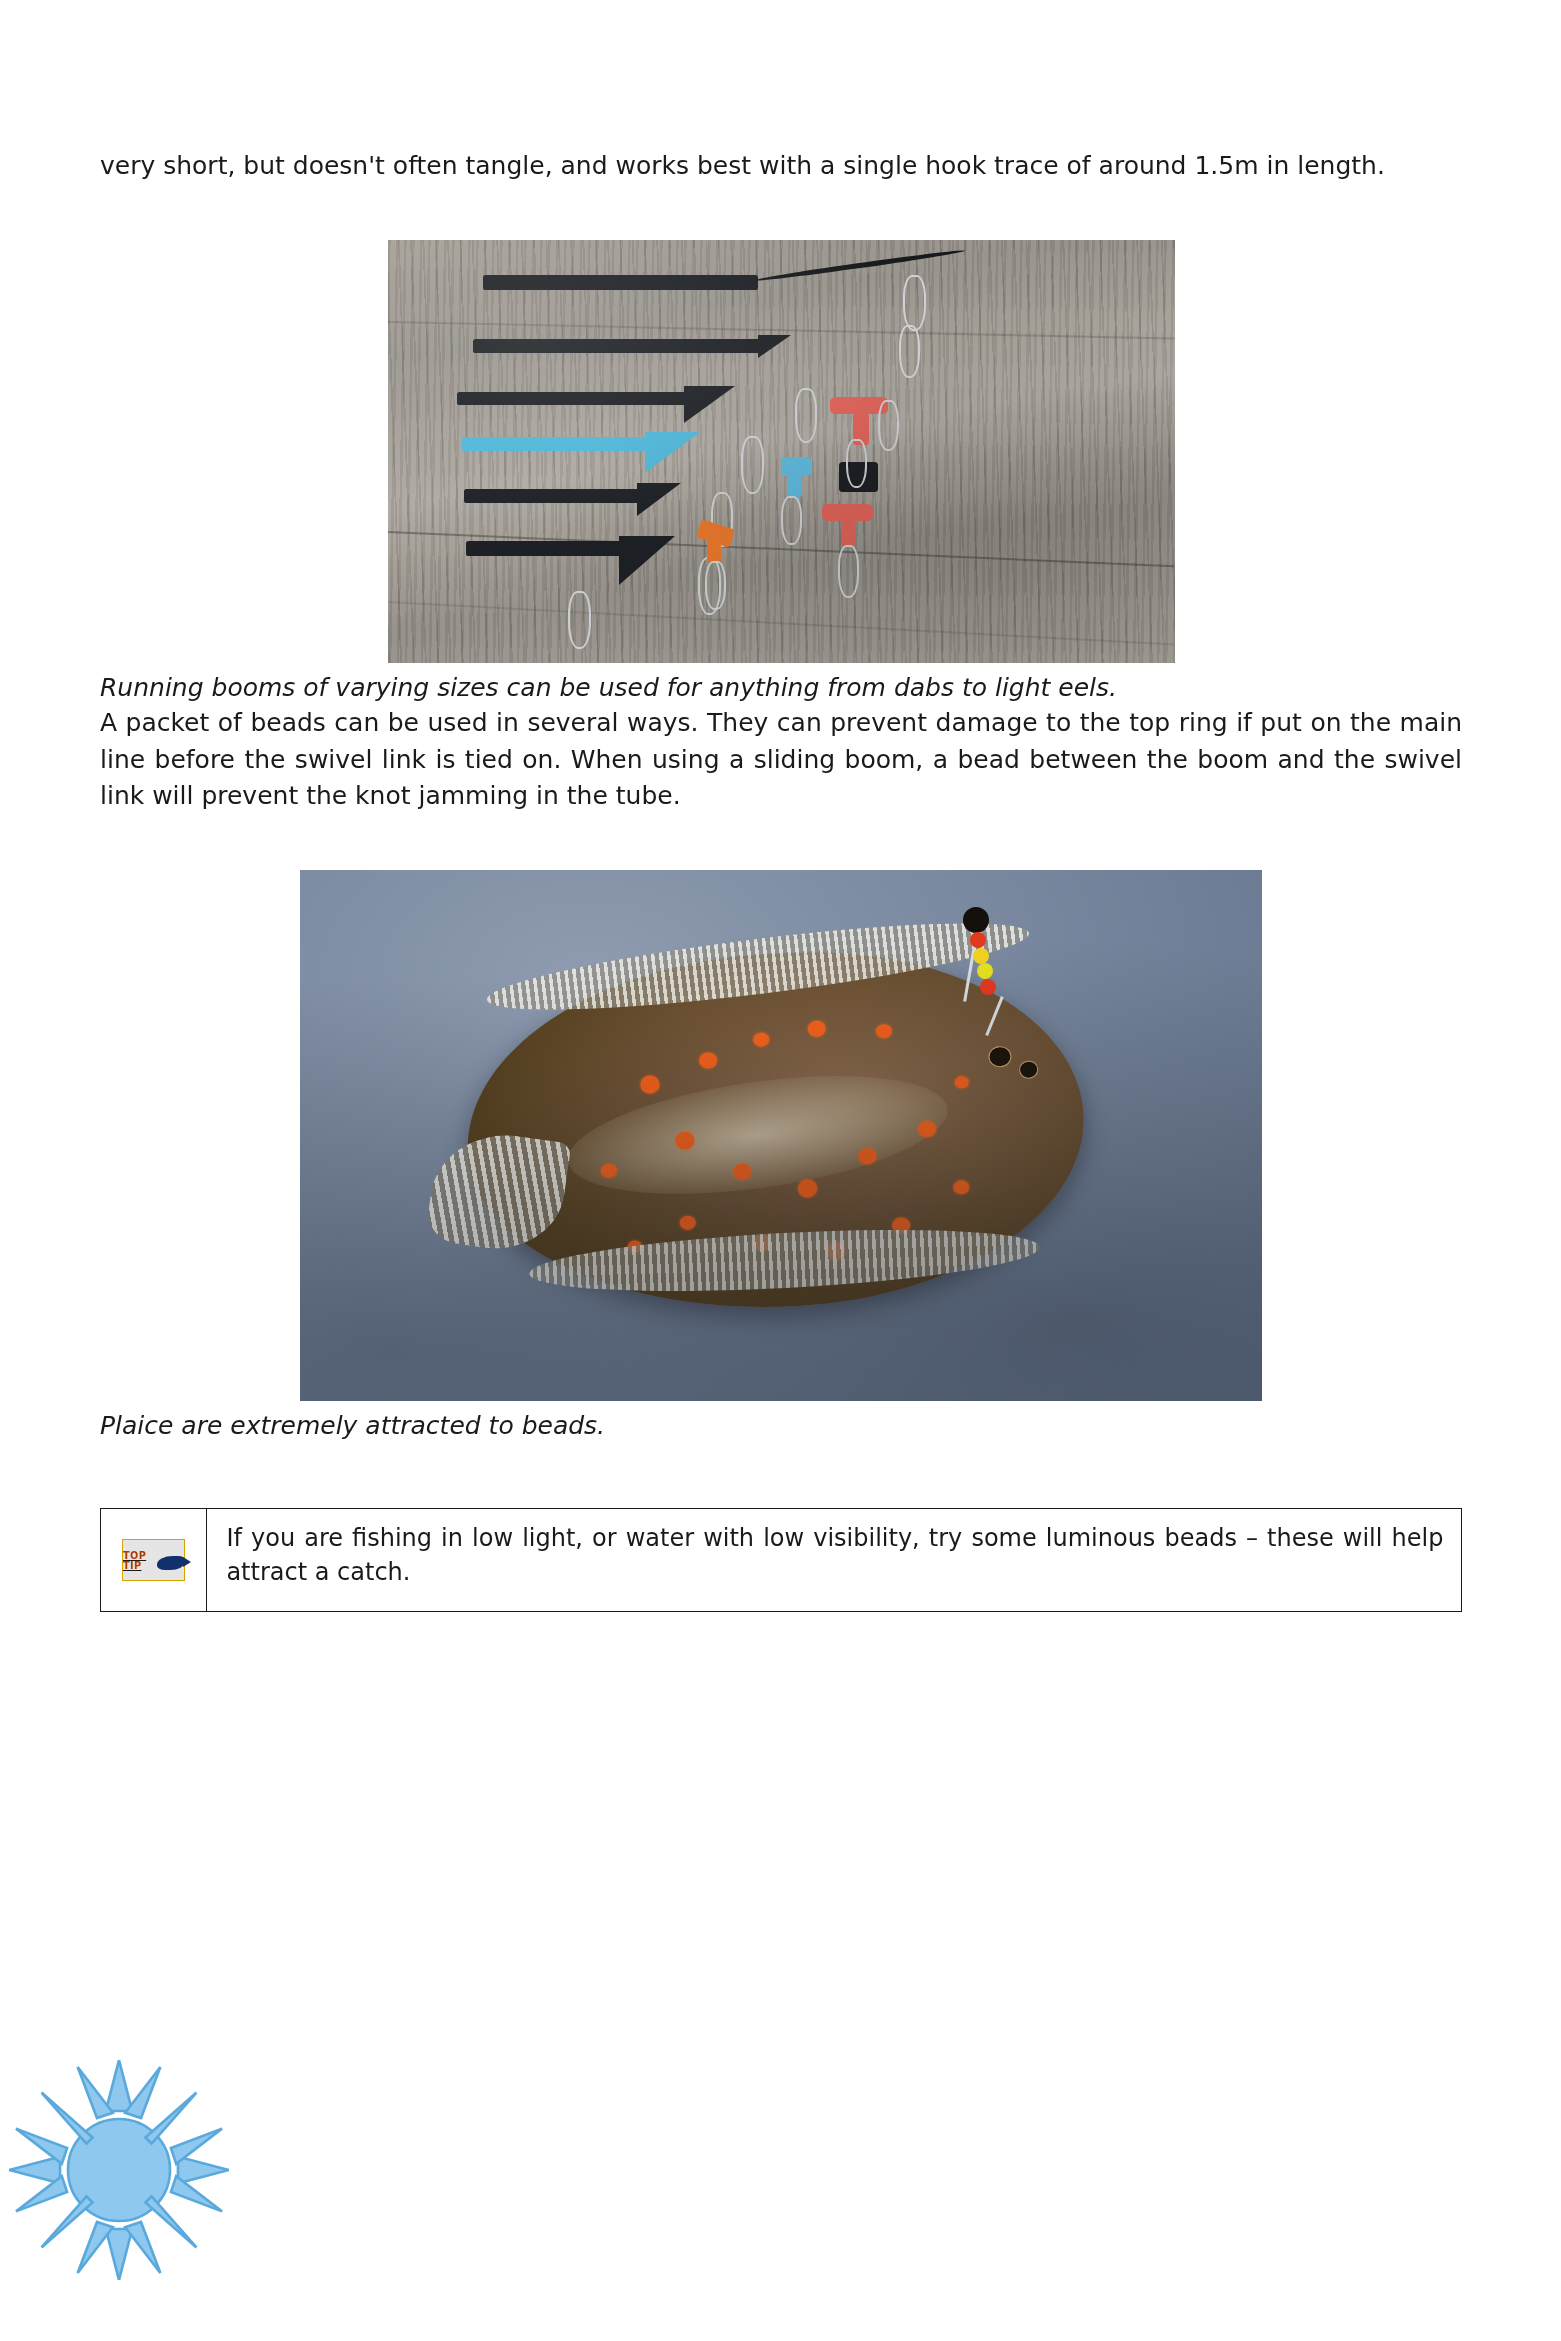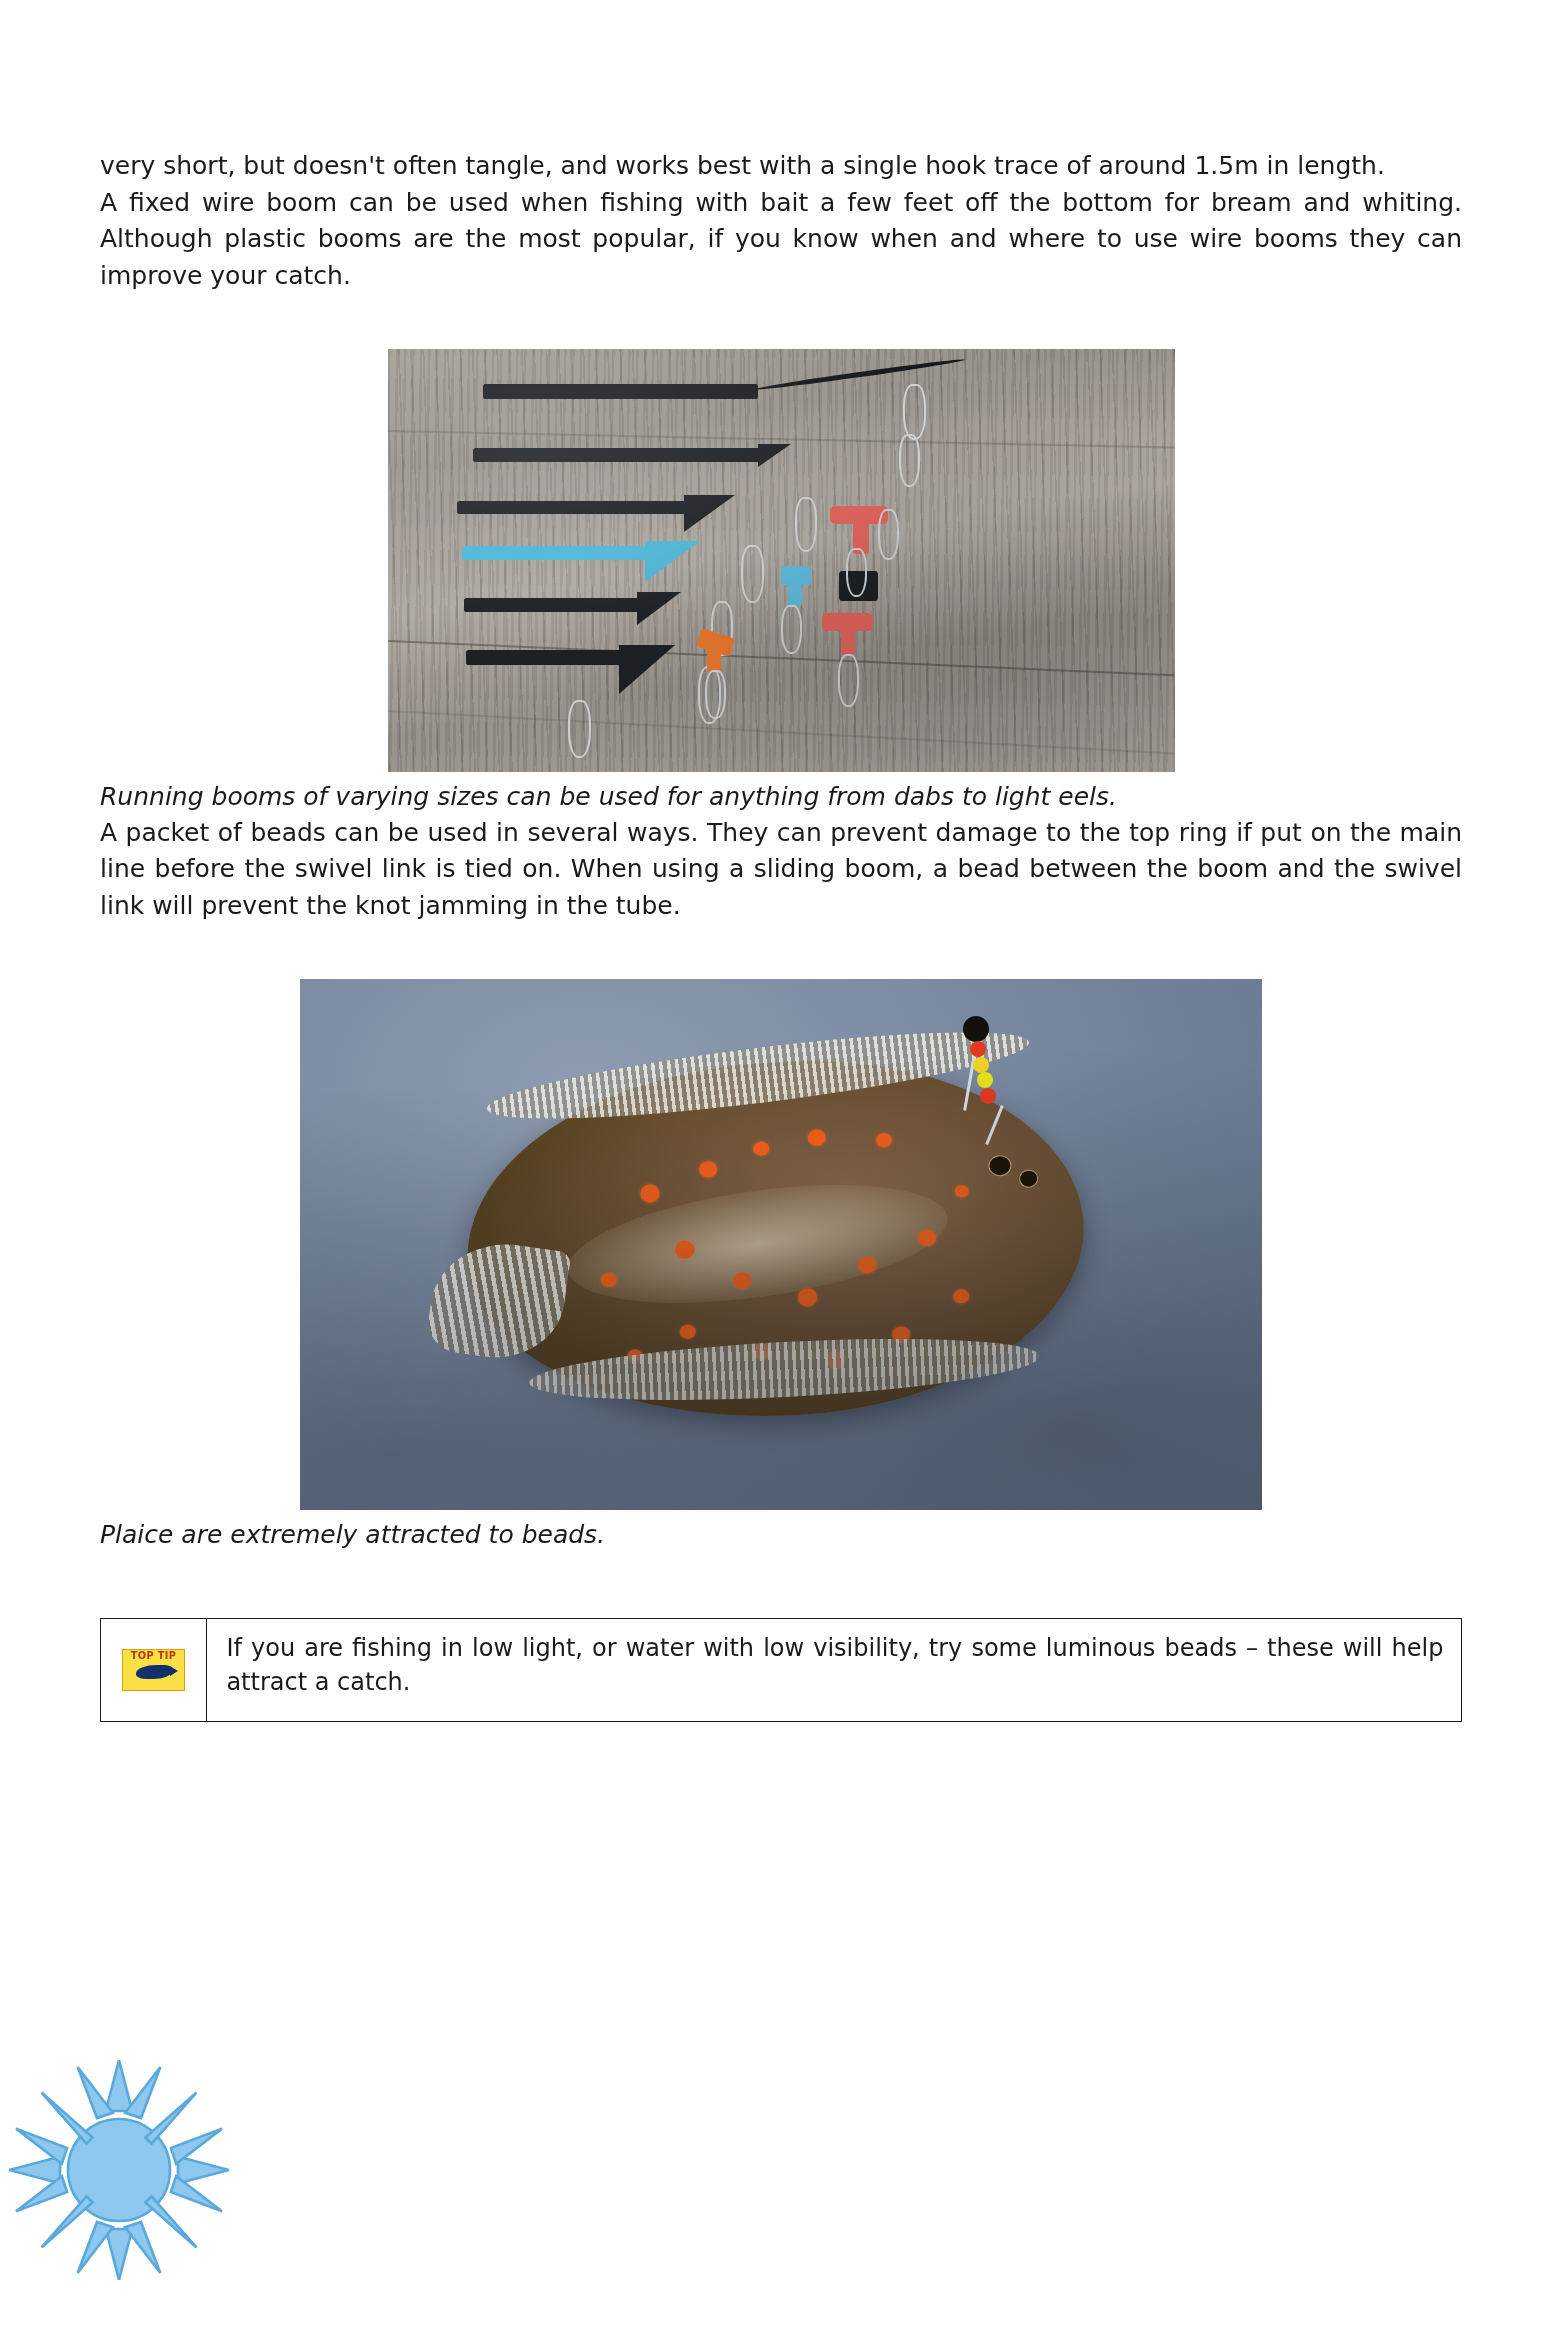--- a/index.html
+++ b/index.html
@@ -168,27 +168,28 @@
   }
   .tipicon {
     width: 106px;
     border-right: 1.8px solid #1a1a1a;
     display: flex;
     align-items: center;
     justify-content: center;
   }
   .tip-badge {
     width: 63px; height: 42px;
-    background: #fde047;
+    background: #e5e5e5;
     border: 1.8px solid #d8a400;
     display: flex;
-    flex-direction: column;
+    flex-direction: row;
     align-items: center;
     justify-content: flex-start;
     padding-top: 1.8px;
+    text-decoration: underline;
   }
   .tip-badge-label {
     font-size: 9.7px;
     font-weight: bold;
     color: #b23a00;
     letter-spacing: 0.4px;
     line-height: 1;
   }
   .tip-fish {
     width: 35px; height: 14px;
@@ -244,21 +245,20 @@
   }
 </style>
 </head>
 <body>
 
 <div class="page">
 
   <div class="content">
 
     <p class="body-text">very short, but doesn't often tangle, and works best with a single hook trace of around 1.5m in length.</p>
-    <p class="body-text">A fixed wire boom can be used when fishing with bait a few feet off the bottom for bream and whiting. Although plastic booms are the most popular, if you know when and where to use wire booms they can improve your catch.</p>
 
     <div style="height:55px"></div>
 
     <div class="fig">
       <div class="fig1">
         <div class="crack" style="left:0px; top:291px; width:787px; transform:rotate(2.5deg);"></div>
         <div class="crack" style="left:0px; top:81px; width:787px; transform:rotate(1.2deg); opacity:.5;"></div>
         <div class="crack" style="left:0px; top:361px; width:787px; transform:rotate(3.1deg); opacity:.35;"></div>
 
         <div class="boom-arm" style="left:95px; top:35px; width:275px; height:15px;"></div>

